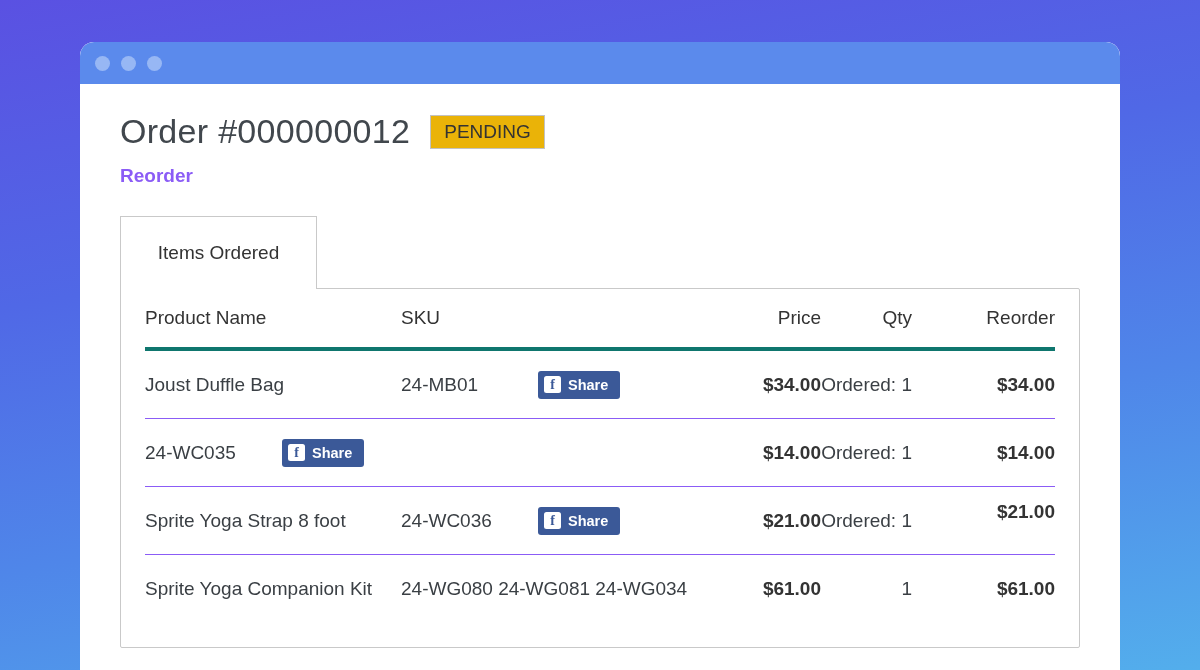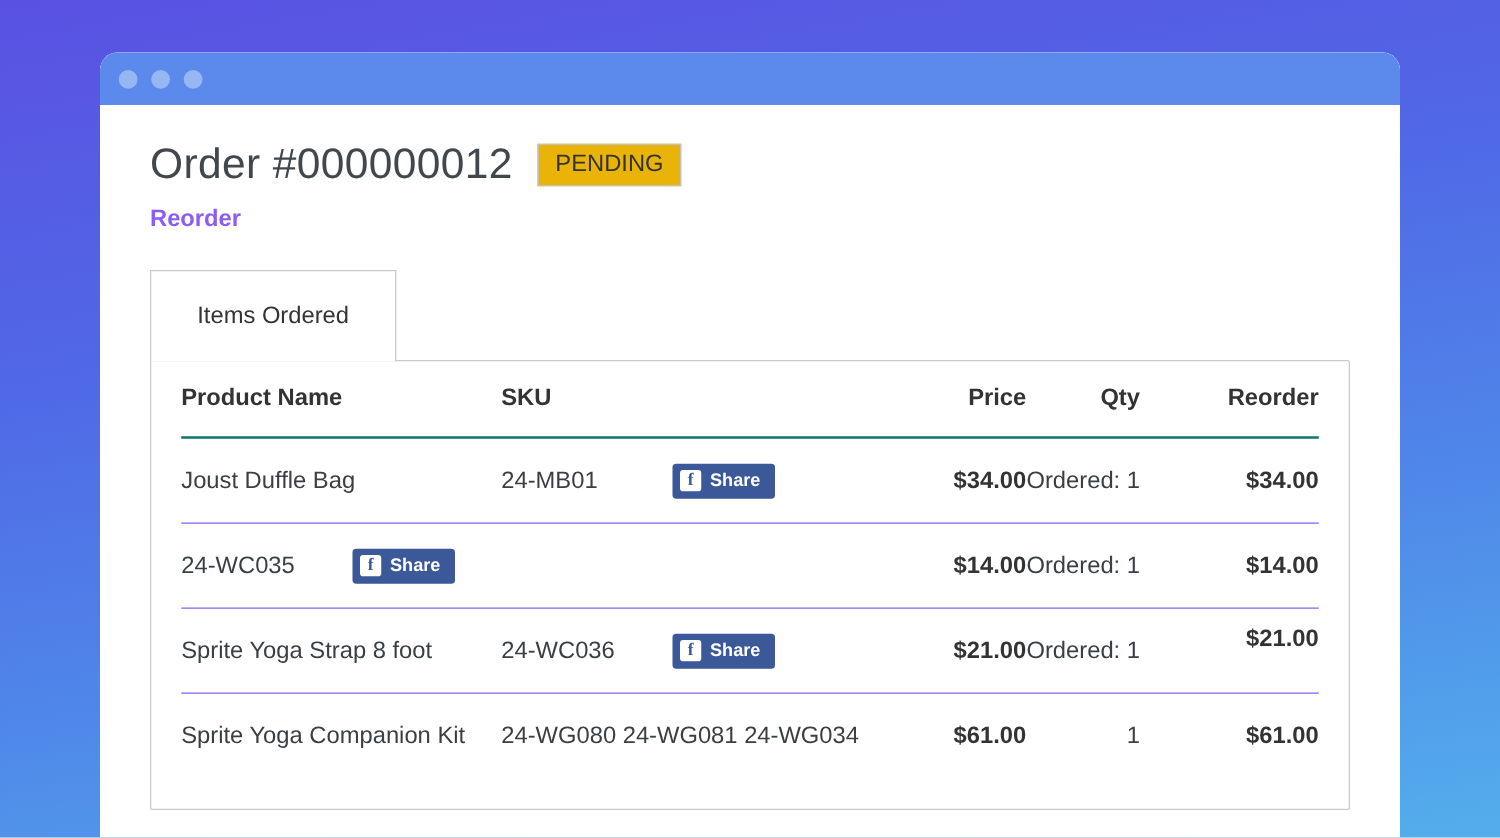--- a/index.html
+++ b/index.html
@@ -32,21 +32,21 @@
     border:1px solid #c9c9c9; border-bottom:none;
     display:flex; align-items:center; justify-content:center;
     font-size:19px; color:#333; position:relative; z-index:2; margin-bottom:-1px;
   }
   .panel {
     position:relative; z-index:1; width:960px; height:360px;
     border:1px solid #c9c9c9; background:#fff; padding:0 24px;
     border-radius:0 2px 2px 2px;
   }
   .trow { display:flex; align-items:center; }
-  .thead { height:62px; border-bottom:2px solid #0f766e; font-weight:700; color:#333; font-size:19px; }
+  .thead { height:62px; border-bottom:4px solid #0f766e; font-weight:400; color:#333; font-size:19px; }
   .row { height:68px; border-bottom:1px solid #8b5cf6; font-size:19px; color:#3a3f44; }
   .row-tall {
     height:auto; min-height:100px; border-bottom:none;
     align-items:flex-start; padding-top:16px;
   }
   .row-tall .cell { line-height:35px; }
   .c-name { width:256px; flex-shrink:0; padding-right:10px; }
   .c-mid { flex:1 1 auto; display:flex; align-items:center; min-width:0; }
   .c-sku { min-width:137px; white-space:nowrap; }
   .c-price { width:109px; text-align:right; flex-shrink:0; }

